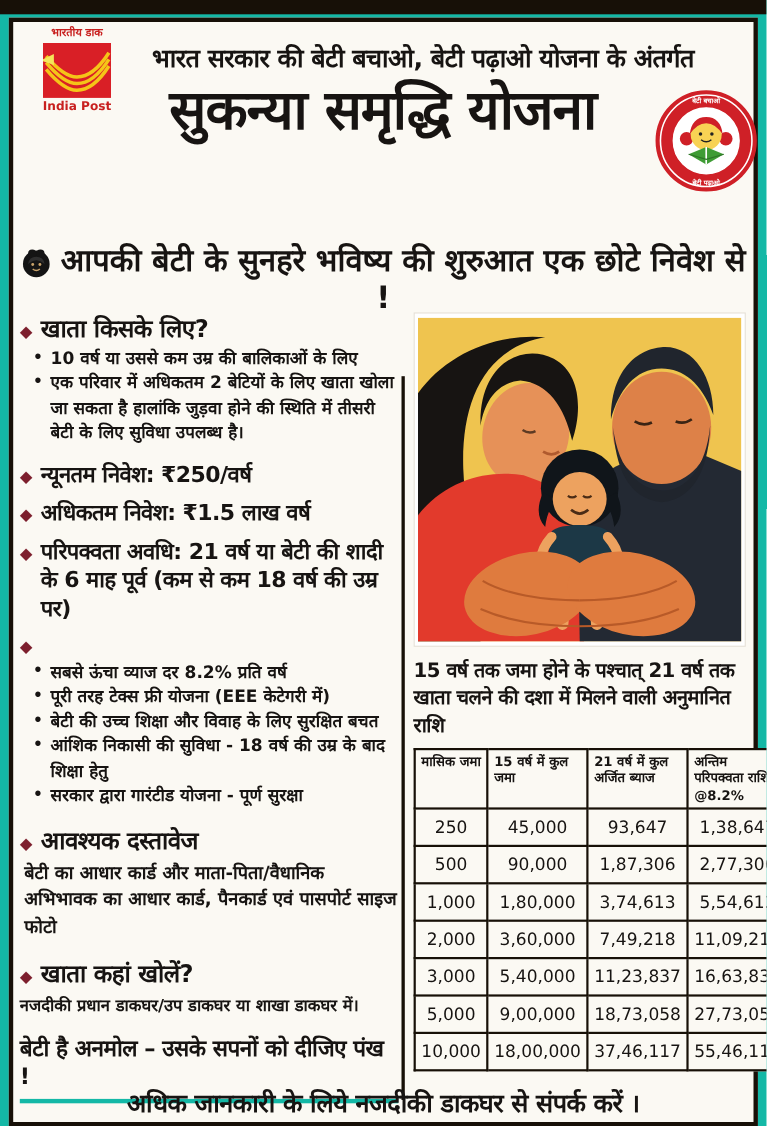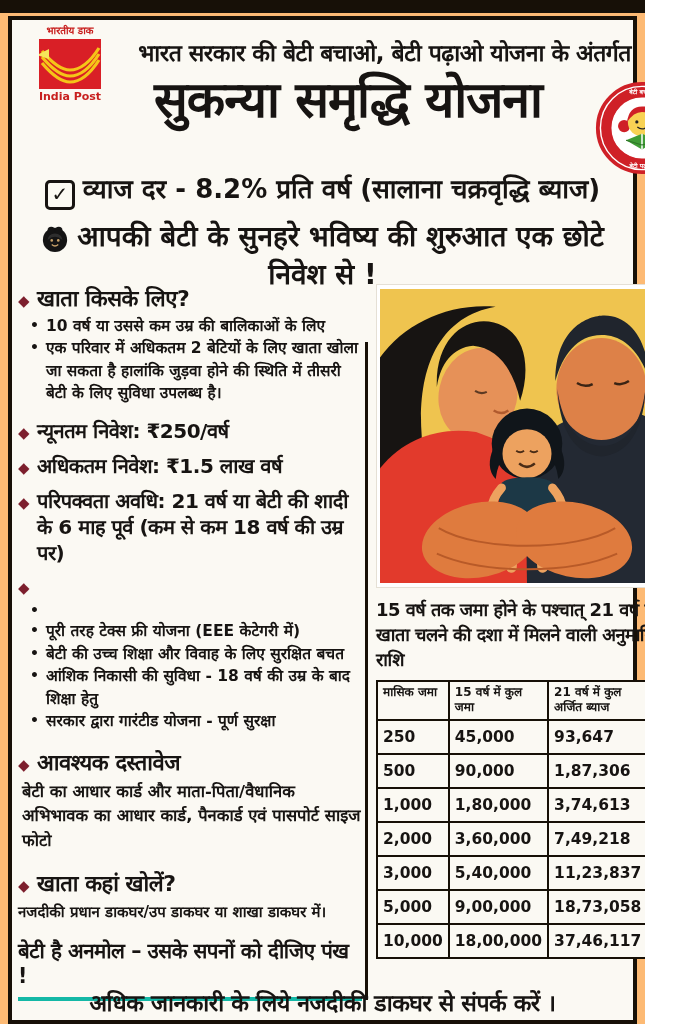--- a/index.html
+++ b/index.html
@@ -1,16 +1,16 @@
 <!DOCTYPE html>
 <html><head>
 <meta charset="utf-8">
 <style>
   html,body{margin:0;padding:0;background:#ffffff;}
-  .stage{position:relative;width:645px;height:1024px;background:#fdba74;
+  .stage{position:relative;width:697px;height:1024px;background:#14b8a6;
          font-family:"DejaVu Sans","Liberation Sans",sans-serif;color:#171412;overflow:hidden;}
   .topbar{position:absolute;top:0;left:0;right:0;height:13px;background:#171007;}
   .frame{position:absolute;top:16px;left:8px;right:8px;bottom:0;border:4px solid #171007;background:#fbf9f3;}
 
   
   .logo{position:absolute;left:10px;top:6px;width:96px;text-align:center;line-height:1.05;}
   .logo .hi{font-size:10px;font-weight:800;color:#c8201f;}
   .logo .box{width:62px;height:50px;margin:2px auto;display:block;}
   .logo .en{font-size:11px;font-weight:800;color:#c8201f;}
   .tagline{position:absolute;left:100px;top:16px;width:545px;text-align:center;
@@ -47,21 +47,21 @@
           padding-bottom:9px;border-bottom:4px solid #14b8a6;}
 
   
   .family{width:294px;height:296px;background:#ffffff;padding:3px;border:1px solid #e5e0d5;}
   .family svg{width:100%;height:100%;display:block;}
   .table-intro{font-size:18px;font-weight:800;line-height:1.4;margin:9px 0 7px;
                letter-spacing:-0.5px;}
   table.deposit{border-collapse:collapse;width:100%;background:#fbf9f3;}
   table.deposit th,table.deposit td{border:2.5px solid #171007;padding:3px 5px;text-align:left;}
   table.deposit th{font-size:12px;font-weight:800;vertical-align:top;line-height:1.3;}
-  table.deposit td{font-size:15.5px;font-weight:700;height:26px;}
+  table.deposit td{font-size:15.5px;font-weight:400;height:26px;text-align:center;}
   table.deposit col.c1{width:60px;} table.deposit col.c2{width:84px;}
   table.deposit col.c3{width:76px;} table.deposit col.c4{width:82px;}
 
   .footer{position:absolute;left:0;right:0;bottom:2px;text-align:center;
           font-size:23px;font-weight:800;letter-spacing:-0.5px;}
 </style>
 </head>
 <body>
 
 <div class="stage">
@@ -94,21 +94,20 @@
       <circle cx="50" cy="44" r="15" fill="#f8d254"></circle>
       <path d="M34,44 Q36,27 50,27 Q64,27 66,44 Q59,33 50,33 Q41,33 34,44 Z" fill="#cf2027"></path>
       <circle cx="44.5" cy="43.5" r="1.7" fill="#222222"></circle>
       <circle cx="55.5" cy="43.5" r="1.7" fill="#222222"></circle>
       <path d="M45,49 Q50,53 55,49" stroke="#222222" stroke-width="1.4" fill="none"></path>
       <path d="M33,63 L50,56 L67,63 L50,73 Z" fill="#3f9c35"></path>
       <path d="M50,56 L50,73" stroke="#ffffff" stroke-width="1.6"></path>
       <path d="M33,63 L50,68 L67,63" stroke="#2e7527" stroke-width="1.2" fill="none"></path>
     </svg>
 
-    <div class="interest"><span class="chk">✓</span><span>व्याज दर - 8.2% प्रति वर्ष (सालाना चक्रवृद्धि ब्याज)</span></div>
 
     <div class="subtitle"><svg width="28" height="28" viewBox="0 0 30 30">
         <circle cx="15" cy="16" r="13" fill="#141414"></circle>
         <circle cx="11" cy="6" r="4" fill="#141414"></circle>
         <circle cx="19" cy="6" r="4" fill="#141414"></circle>
         <path d="M7,16 Q8,9 15,9 Q22,9 23,16 Q19,12.5 15,12.5 Q11,12.5 7,16 Z" fill="#2e2e2e"></path>
         <circle cx="11.5" cy="16.5" r="1.4" fill="#c9a36a"></circle>
         <circle cx="18.5" cy="16.5" r="1.4" fill="#c9a36a"></circle>
         <path d="M11.5,21 Q15,24 18.5,21" stroke="#c9a36a" stroke-width="1.4" fill="none"></path>
       </svg><span>आपकी बेटी के सुनहरे भविष्य की शुरुआत एक छोटे निवेश से !</span></div>
@@ -147,20 +146,21 @@
           </div>
       </div>
 
       <div class="section">
         <div class="sec-head">
             <span class="diamond">◆</span>
           </div>
         <div class="bullets">
           <div class="b-row">
               <span class="b-dot">•</span>
+              <span>सबसे ऊंचा व्याज दर 8.2% प्रति वर्ष</span>
             </div>
           <div class="b-row">
               <span class="b-dot">•</span>
               <span>पूरी तरह टेक्स फ्री योजना (EEE केटेगरी में)</span>
             </div>
           <div class="b-row">
               <span class="b-dot">•</span>
               <span>बेटी की उच्च शिक्षा और विवाह के लिए सुरक्षित बचत</span>
             </div>
           <div class="b-row">

